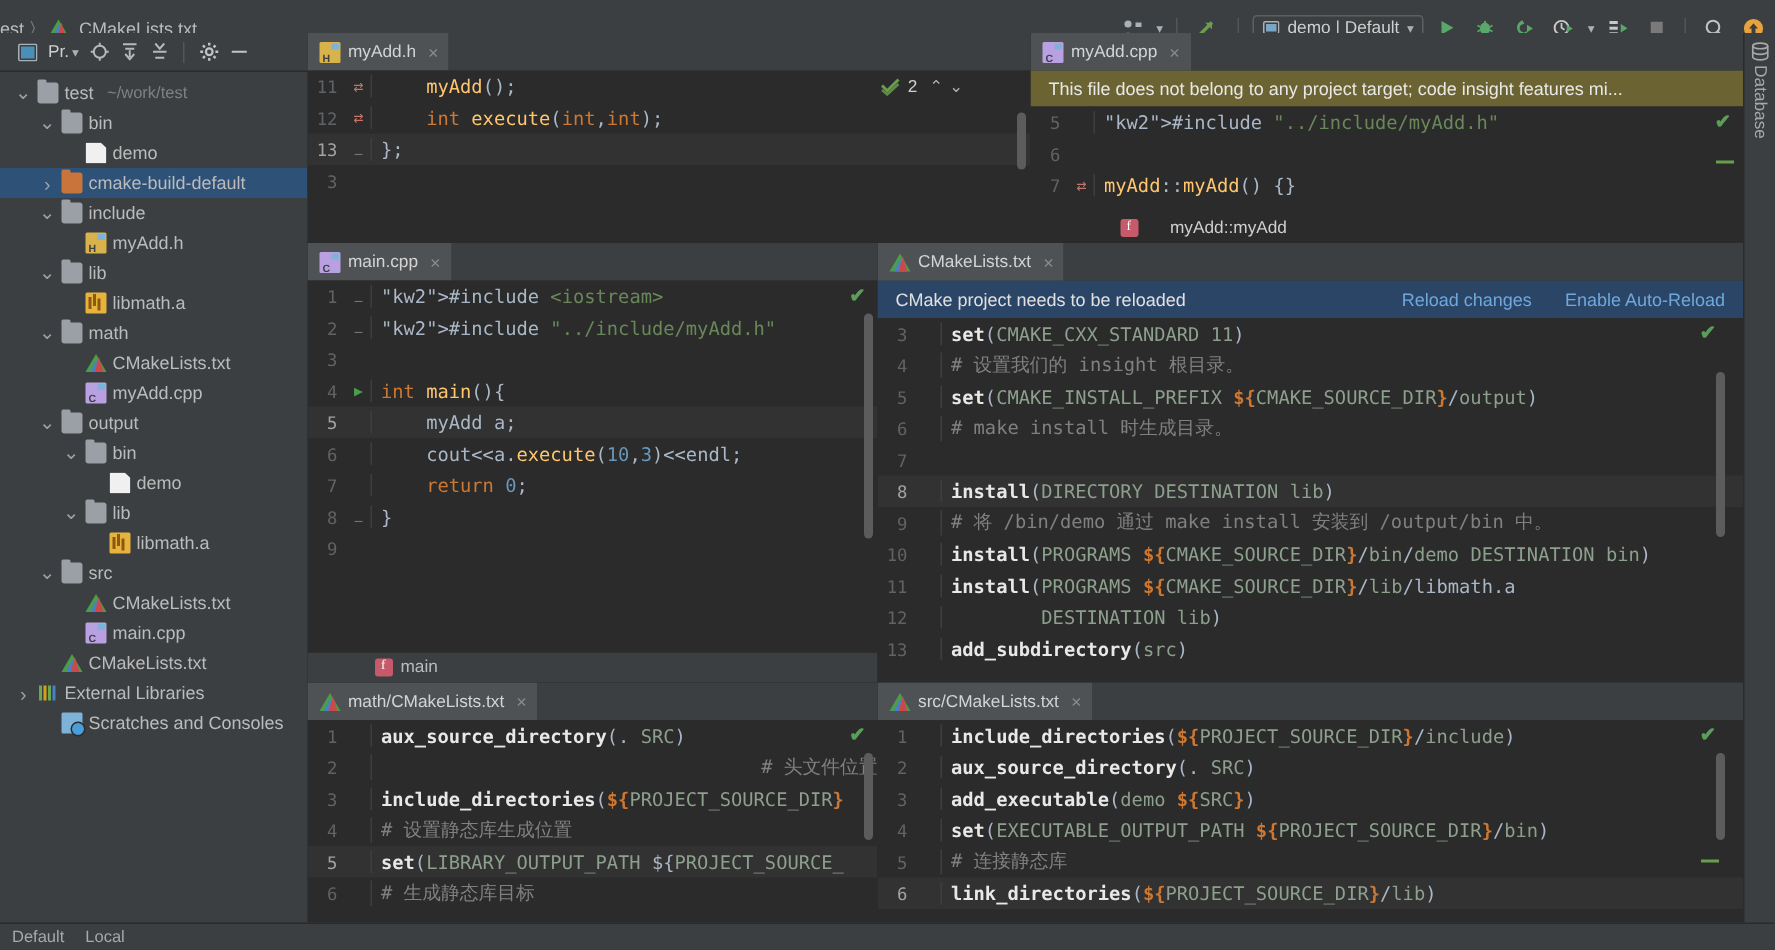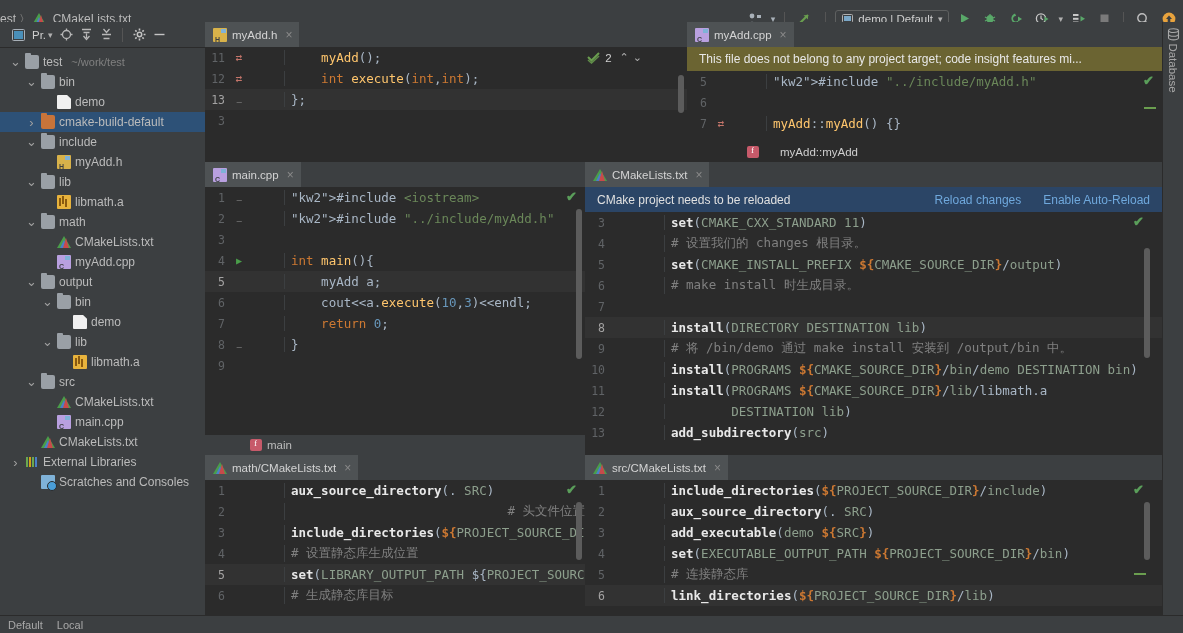--- a/index.html
+++ b/index.html
@@ -89,21 +89,21 @@
   }
   .etab .x { color: #8a8a8a; font-size: 12px; margin-left: 3px; }
   .tabrow-fill { flex: 1; height: 25px; background: #3c3f41; }
 
   .code { position: relative; background: #2b2b2b; height: 100%; overflow: hidden; }
   .cline { display: flex; align-items: center; height: 21px; white-space: pre; font-family: "DejaVu Sans Mono", monospace; font-size: 12.5px; }
   .cline.hl { background: #323232; }
   .gut { width: 26px; text-align: right; padding-right: 6px; color: #606366; font-size: 11.5px; flex: none; font-family: "DejaVu Sans Mono", monospace; }
   .gut.cur { color: #a4a3a3; }
   .gutmark { width: 16px; flex: none; text-align: center; font-size: 11px; }
-  .codetext { padding-left: 6px; color: #a9b7c6; margin-left: 37px; }
+  .codetext { padding-left: 6px; color: #a9b7c6; }
   .border-left-line { border-left: 1px solid #3c3f41; }
 
   
   .kw { color: #cc7832; }
   .str { color: #6a8759; }
   .num { color: #6897bb; }
   .cmt { color: #808080; }
   .fn { color: #ffc66d; }
   .cm-cmd { color: #e8e8e8; font-weight: bold; }
   .cm-arg { color: #8d9f8d; }
@@ -489,21 +489,21 @@
       <span>CMake project needs to be reloaded</span>
       <span style="margin-left:auto;display:flex;">
         <span class="notif-link">Reload changes</span>
         <span class="notif-link">Enable Auto-Reload</span>
       </span>
     </div>
     <div class="code" id="code-root-cmake" style="height:243px;">
       <div class="okmark" style="top:2px;right:18px;">✔</div>
       <div class="vscroll" style="top:36px;height:110px;right:12px;"></div>
     <div class="cline"><span class="gut">3</span><span class="gutmark"></span><span class="codetext border-left-line" style="flex: 1 1 0%;"><span class="cm-cmd">set</span><span class="cm-paren">(</span><span class="cm-arg">CMAKE_CXX_STANDARD</span> <span class="cm-arg">11</span><span class="cm-paren">)</span></span></div>
-        <div class="cline"><span class="gut">4</span><span class="gutmark"></span><span class="codetext border-left-line" style="flex: 1 1 0%;"><span class="cmt"># 设置我们的 changes 根目录。</span></span></div>
+        <div class="cline"><span class="gut">4</span><span class="gutmark"></span><span class="codetext border-left-line" style="flex: 1 1 0%;"><span class="cmt"># 设置我们的 insight 根目录。</span></span></div>
         <div class="cline"><span class="gut">5</span><span class="gutmark"></span><span class="codetext border-left-line" style="flex: 1 1 0%;"><span class="cm-cmd">set</span><span class="cm-paren">(</span><span class="cm-arg">CMAKE_INSTALL_PREFIX</span> <span class="cm-var">$</span><span class="cm-var">{</span><span class="cm-arg"><span class="cm-arg">CMAKE_SOURCE_DIR</span></span><span class="cm-var">}</span>/<span class="cm-arg">output</span><span class="cm-paren">)</span></span></div>
         <div class="cline"><span class="gut">6</span><span class="gutmark"></span><span class="codetext border-left-line" style="flex: 1 1 0%;"><span class="cmt"># make install 时生成目录。</span></span></div>
         <div class="cline"><span class="gut">7</span><span class="gutmark"></span></div>
         <div class="cline hl"><span class="gut cur">8</span><span class="gutmark"></span><span class="codetext border-left-line" style="flex: 1 1 0%;"><span class="cm-cmd">install</span><span class="cm-paren">(</span><span class="cm-arg">DIRECTORY</span> <span class="cm-arg">DESTINATION</span> <span class="cm-arg">lib</span><span class="cm-paren">)</span></span></div>
         <div class="cline"><span class="gut">9</span><span class="gutmark"></span><span class="codetext border-left-line" style="flex: 1 1 0%;"><span class="cmt"># 将 /bin/demo 通过 make install 安装到 /output/bin 中。</span></span></div>
         <div class="cline"><span class="gut">10</span><span class="gutmark"></span><span class="codetext border-left-line" style="flex: 1 1 0%;"><span class="cm-cmd">install</span><span class="cm-paren">(</span><span class="cm-arg">PROGRAMS</span> <span class="cm-var">$</span><span class="cm-var">{</span><span class="cm-arg"><span class="cm-arg">CMAKE_SOURCE_DIR</span></span><span class="cm-var">}</span>/<span class="cm-arg">bin</span>/<span class="cm-arg">demo</span> <span class="cm-arg">DESTINATION</span> <span class="cm-arg">bin</span><span class="cm-paren">)</span></span></div>
         <div class="cline"><span class="gut">11</span><span class="gutmark"></span><span class="codetext border-left-line" style="flex: 1 1 0%;"><span class="cm-cmd">install</span><span class="cm-paren">(</span><span class="cm-arg">PROGRAMS</span> <span class="cm-var">$</span><span class="cm-var">{</span><span class="cm-arg"><span class="cm-arg">CMAKE_SOURCE_DIR</span></span><span class="cm-var">}</span>/<span class="cm-arg">lib</span>/libmath.a</span></div>
         <div class="cline"><span class="gut">12</span><span class="gutmark"></span><span class="codetext border-left-line" style="flex: 1 1 0%;">        <span class="cm-arg">DESTINATION</span> <span class="cm-arg">lib</span><span class="cm-paren">)</span></span></div>
         <div class="cline"><span class="gut">13</span><span class="gutmark"></span><span class="codetext border-left-line" style="flex: 1 1 0%;"><span class="cm-cmd">add_subdirectory</span><span class="cm-paren">(</span><span class="cm-arg">src</span><span class="cm-paren">)</span></span></div>
       </div>

